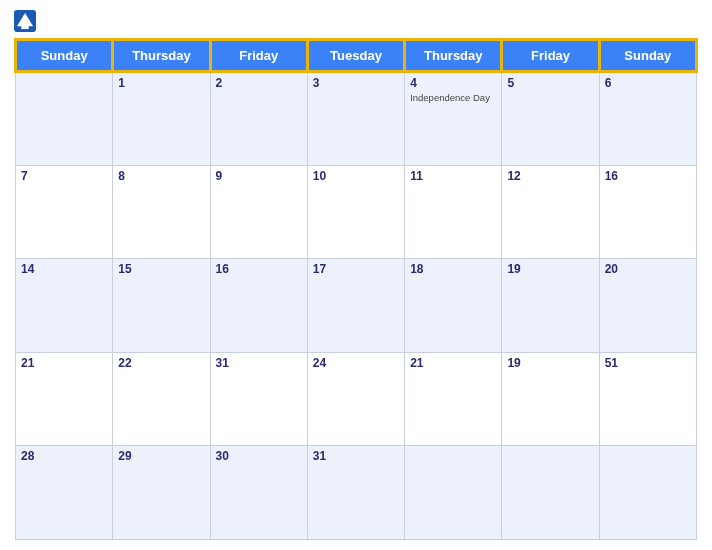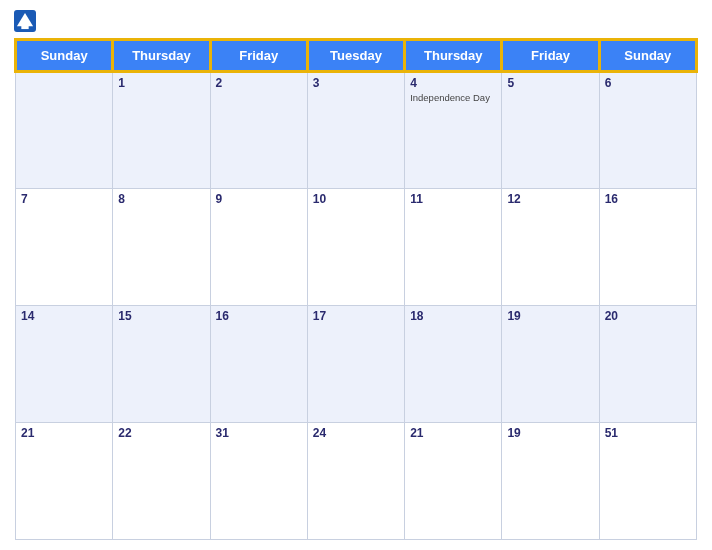--- a/index.html
+++ b/index.html
@@ -226,14 +226,31 @@
         <td>
           <span class="day-number">21</span>
         </td>
         <td>
           <span class="day-number">19</span>
         </td>
         <td>
           <span class="day-number">51</span>
         </td>
       </tr>
+      <tr>
+        <td>
+          <span class="day-number">28</span>
+        </td>
+        <td>
+          <span class="day-number">29</span>
+        </td>
+        <td>
+          <span class="day-number">30</span>
+        </td>
+        <td>
+          <span class="day-number">31</span>
+        </td>
+        <td></td>
+        <td></td>
+        <td></td>
+      </tr>
     </tbody>
 </table>
 
 </body></html>

